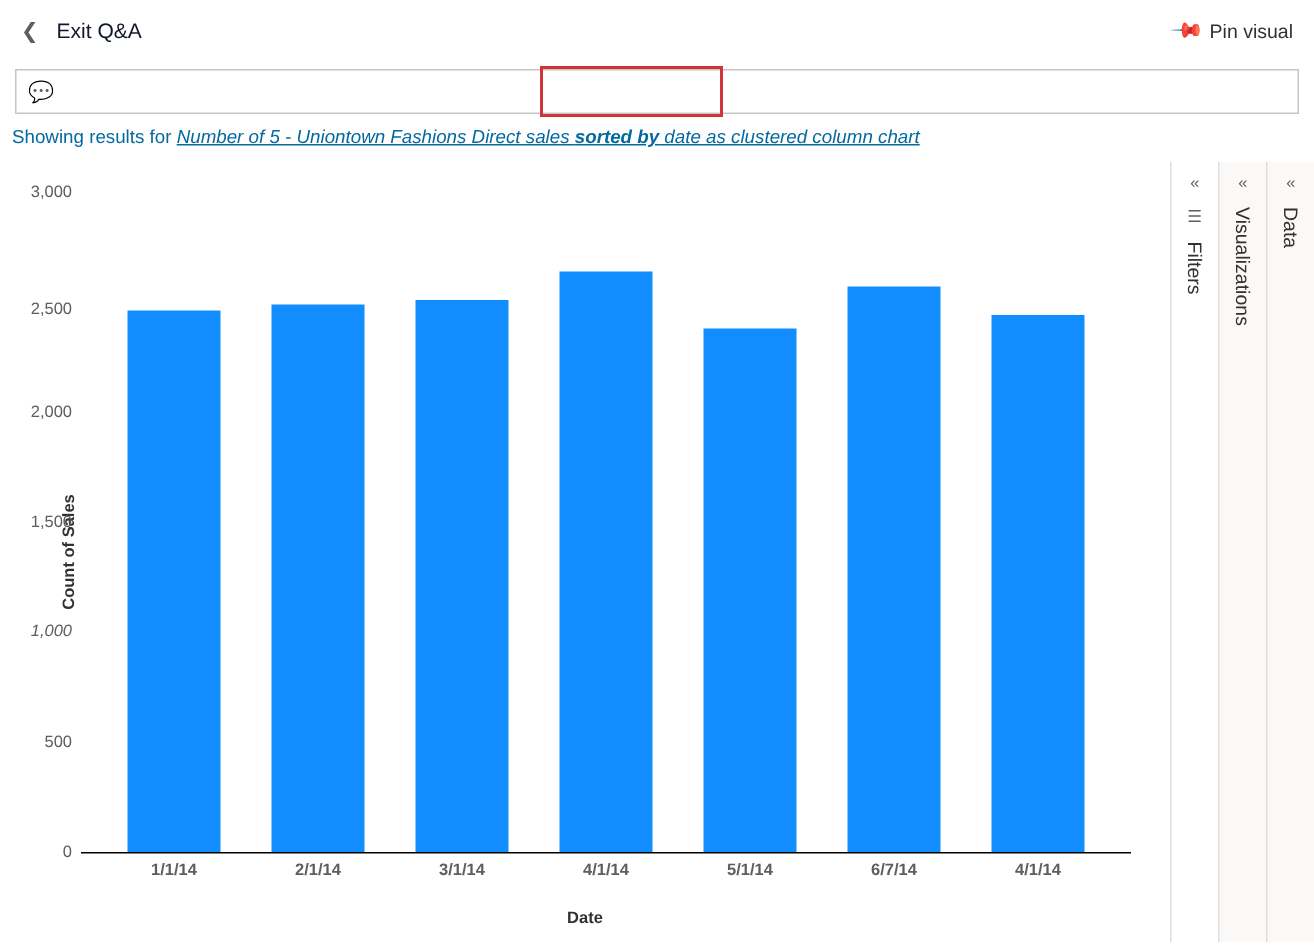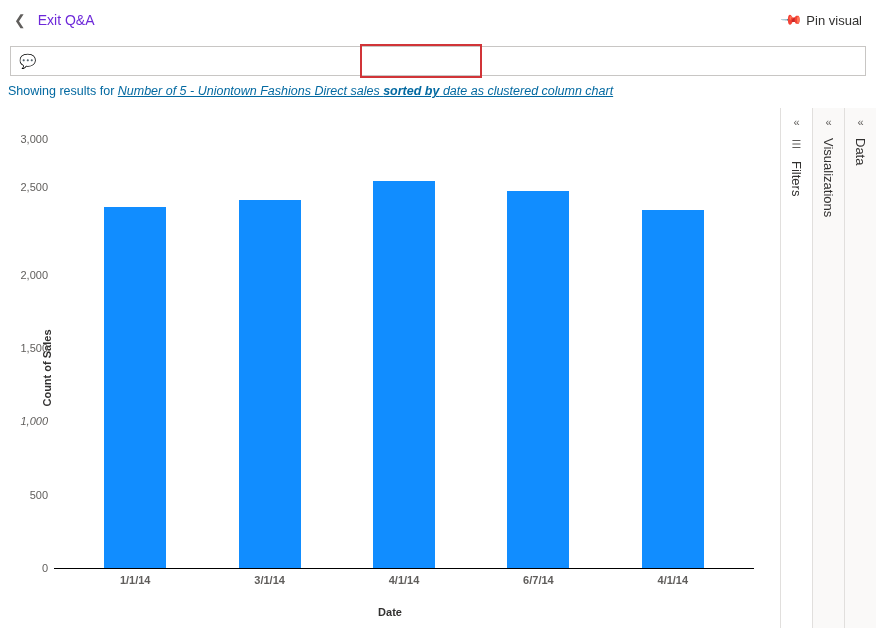--- a/index.html
+++ b/index.html
@@ -14,21 +14,21 @@
   }
   .header {
     display: flex;
     align-items: center;
     justify-content: space-between;
     padding: 8px 14px 8px 10px;
     height: 40px;
   }
   .header-left { display: flex; align-items: center; gap: 8px; }
   .chev-left { font-size: 14px; color: #605e5c; cursor: pointer; padding: 4px; }
-  .exit-label { font-size: 14px; color: #6d28d9; }
+  .exit-label { font-size: 14px; color: #0f172a; }
   .pin { display: flex; align-items: center; gap: 6px; cursor: pointer; font-size: 13px; color: #323130; }
   .pin-icon { display: inline-block; transform: rotate(45deg); font-size: 14px; }
   .query-box {
     margin: 6px 10px 8px 10px;
     border: 1px solid #c8c6c4;
     height: 30px;
     display: flex;
     align-items: center;
     padding: 0 8px;
     gap: 8px;
@@ -181,34 +181,42 @@
 <div class="content">
   <div class="chart-area">
     <span class="y-label">Count of Sales</span>
     <div class="plot" id="plot">
         <div class="y-tick" style="top: 440px;">0</div>
         <div class="grid-line" style="top: 440px;"></div>
         <div class="y-tick" style="top: 366.667px;">500</div>
         <div class="y-tick" style="top: 293.333px; font-style: italic;">1,000</div>
         <div class="y-tick" style="top: 220px;">1,500</div>
         <div class="y-tick" style="top: 146.667px;">2,000</div>
-        <div class="y-tick" style="top: 59px;">2,500</div>
-        <div class="y-tick" style="top: 11px;">3,000</div>
+        <div class="y-tick" style="top: 78px;">2,500</div>
+        <div class="y-tick" style="top: 0px;">3,000</div>
         <div class="bars">
           <div class="bar-slot">
             <div class="bar" style="height: 360.8px;"></div>
             <div class="x-tick">1/1/14</div>
           </div>
           <div class="bar-slot">
+            <div class="bar" style="height: 365.2px;"></div>
+            <div class="x-tick">2/1/14</div>
+          </div>
+          <div class="bar-slot">
             <div class="bar" style="height: 368.133px;"></div>
             <div class="x-tick">3/1/14</div>
           </div>
           <div class="bar-slot">
             <div class="bar" style="height: 387.2px;"></div>
             <div class="x-tick">4/1/14</div>
+          </div>
+          <div class="bar-slot">
+            <div class="bar" style="height: 349.067px;"></div>
+            <div class="x-tick">5/1/14</div>
           </div>
           <div class="bar-slot">
             <div class="bar" style="height: 376.933px;"></div>
             <div class="x-tick">6/7/14</div>
           </div>
           <div class="bar-slot">
             <div class="bar" style="height: 357.867px;"></div>
             <div class="x-tick">4/1/14</div>
           </div>
         </div>

